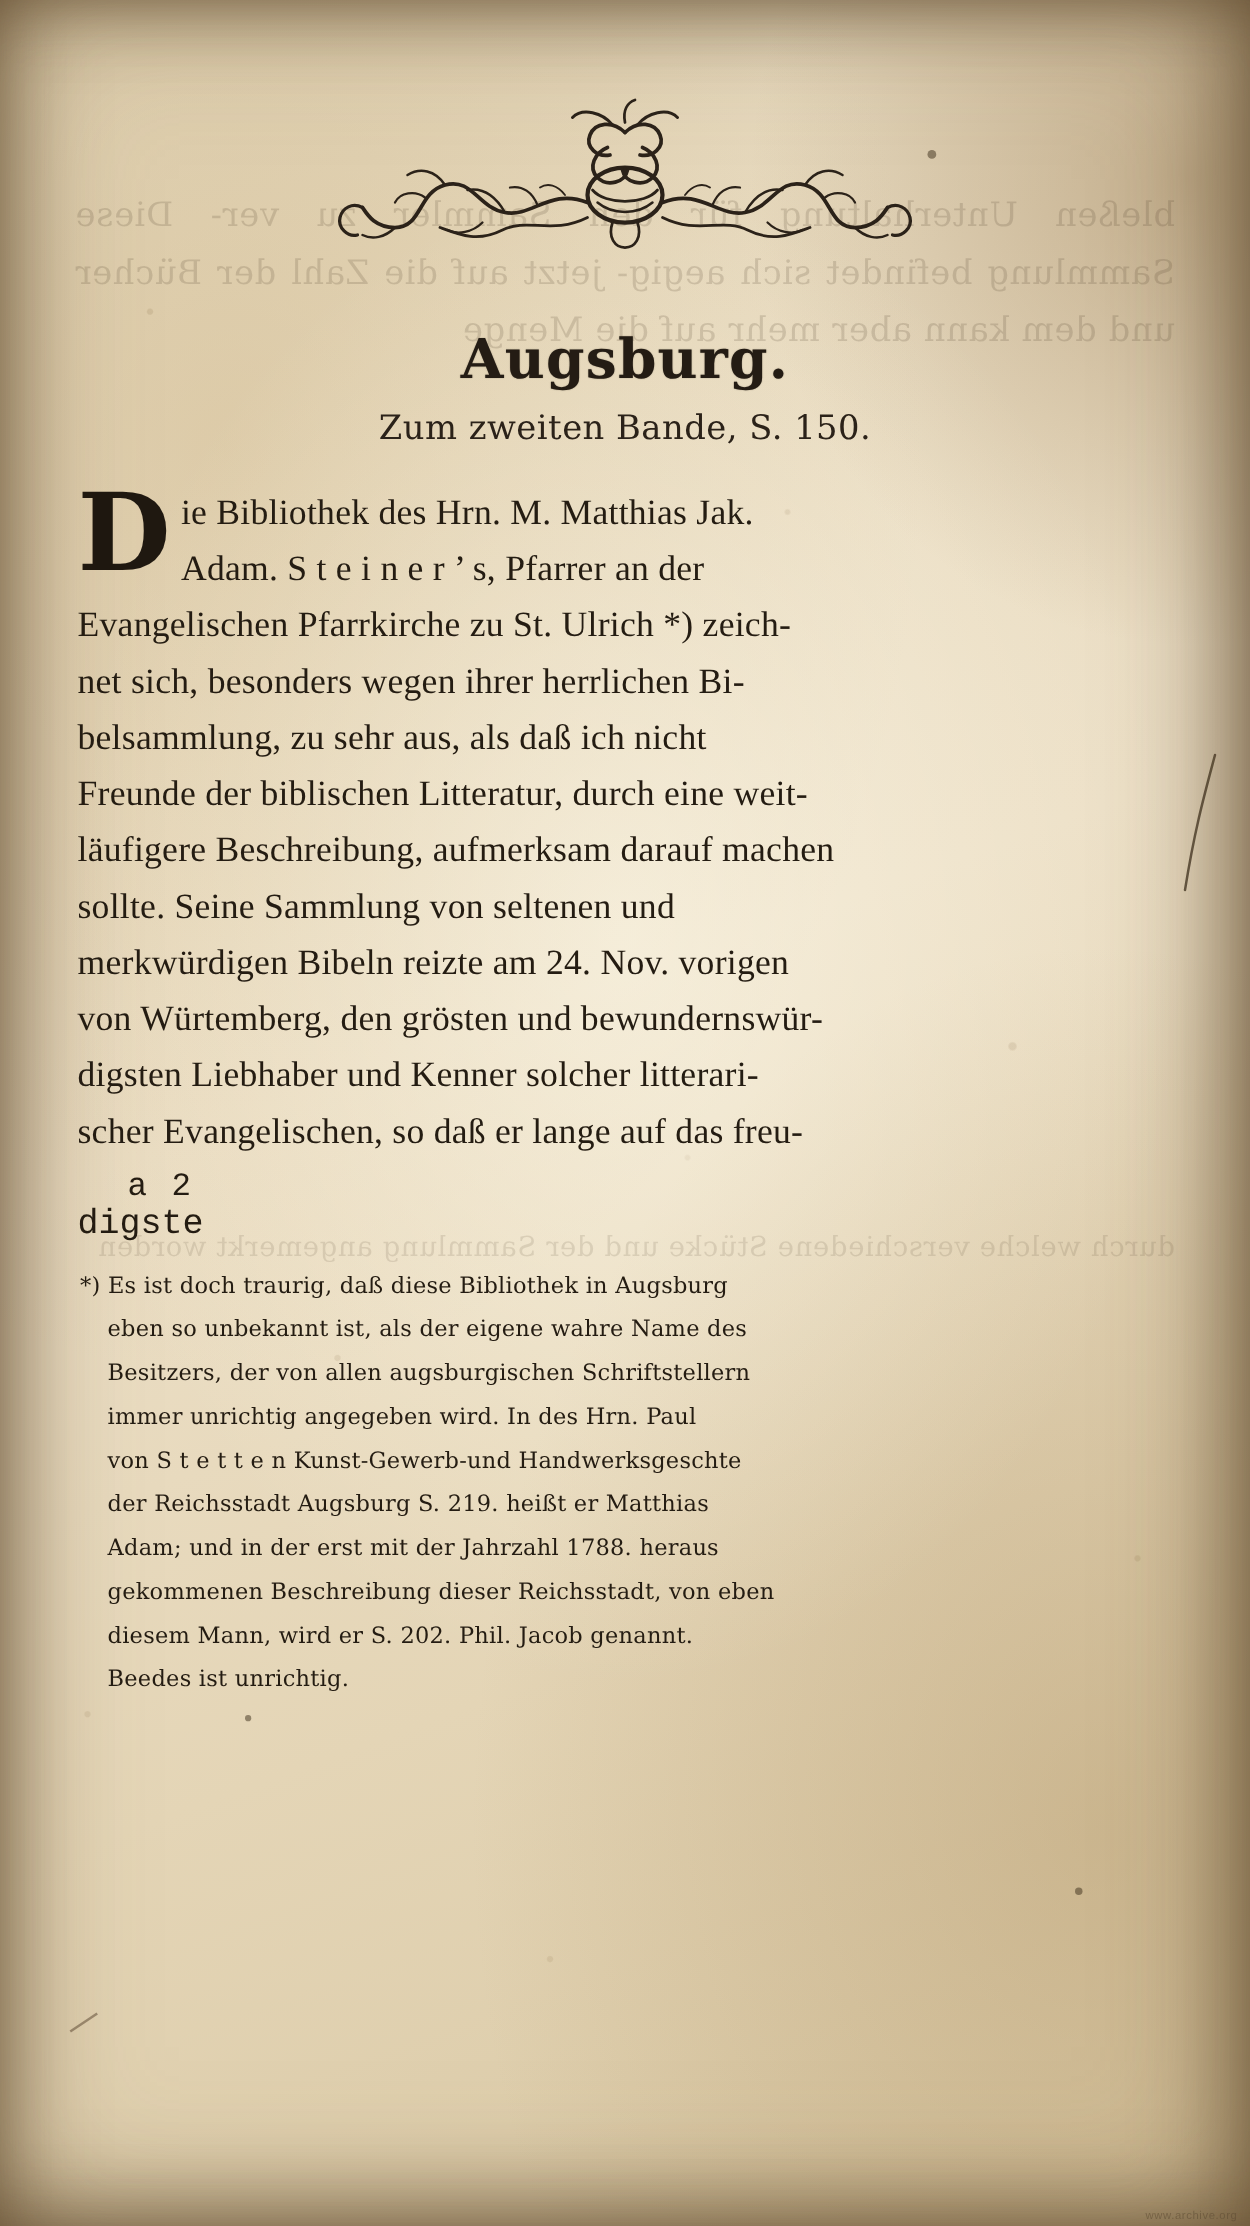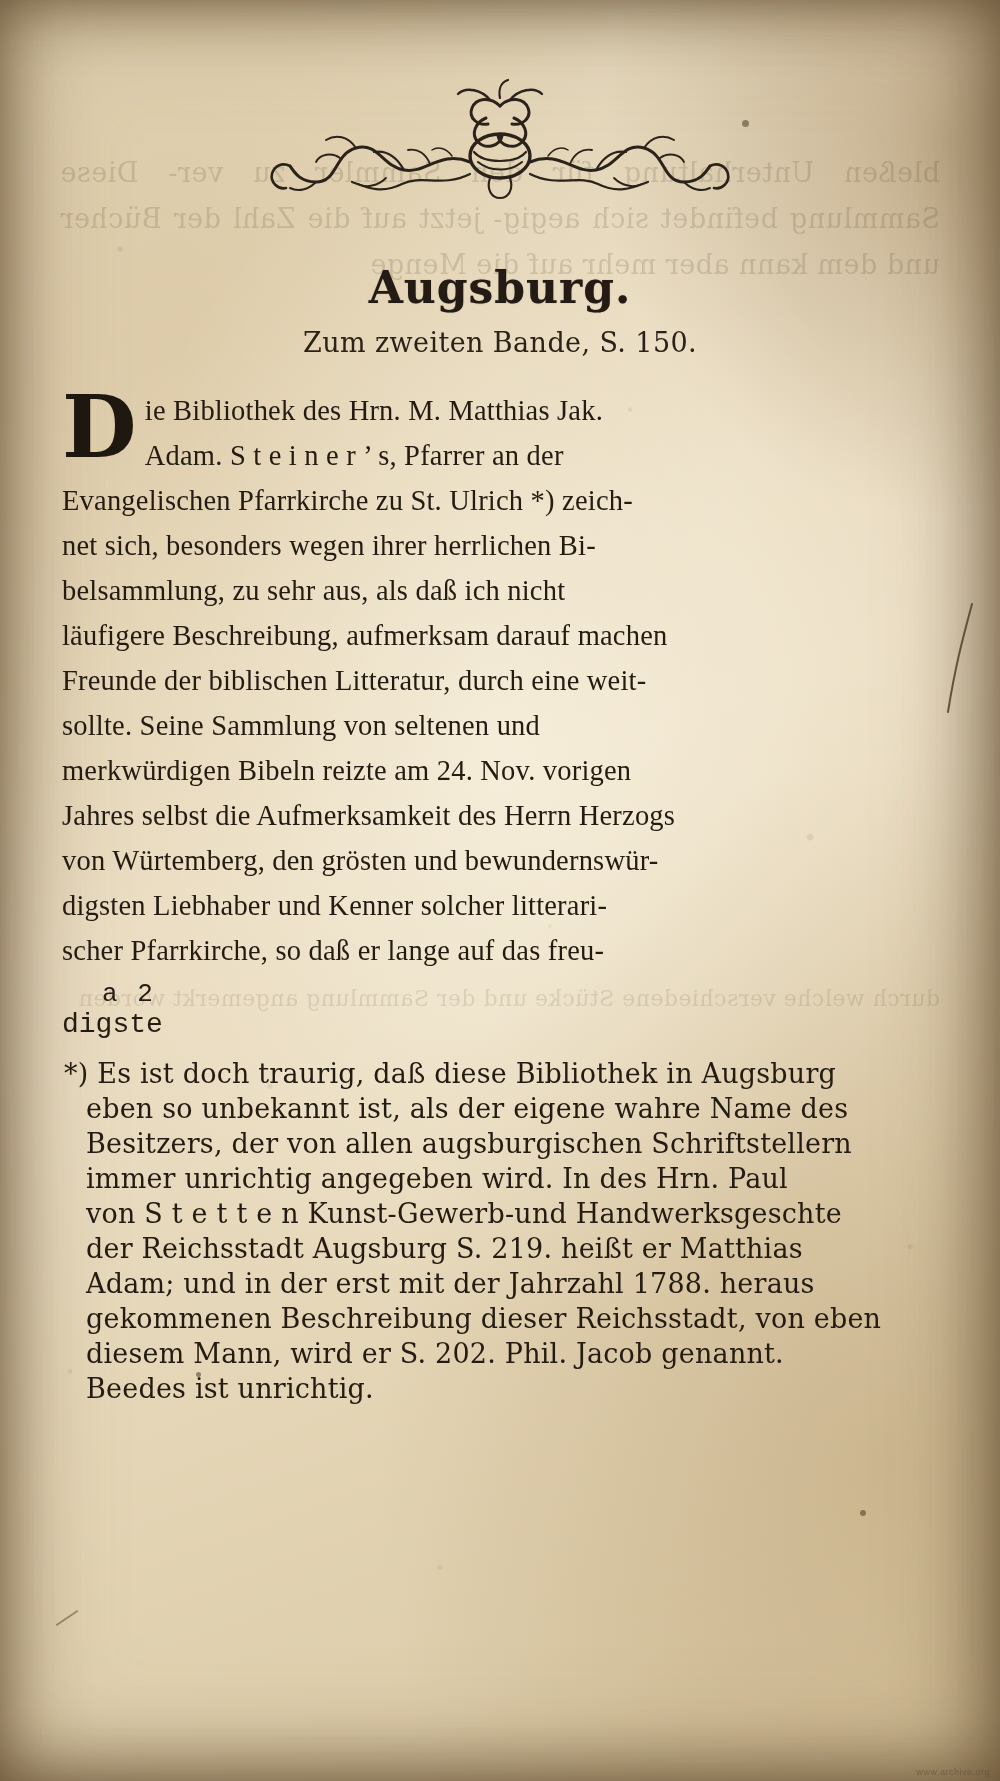--- a/index.html
+++ b/index.html
@@ -160,21 +160,21 @@
   .sig-right {
     flex: 1;
     text-align: left;
     font-size: 28px;
   }
 
   
   .footnote {
     margin-top: 16px;
     font-family: "DejaVu Serif", serif;
-    font-size: 27px;
+    font-size: 18px;
     line-height: 35px;
     color: #241c12;
     text-align: justify;
     padding-left: 24px;
     padding-right: 18px;
     letter-spacing: 0.2px;
   }
   .footnote .fn-first { text-indent: -22px; }
 
   
@@ -274,28 +274,27 @@
 
     <div class="subtitle">Zum zweiten Bande, S. 150.</div>
 
     <div class="body-text">
       <span class="dropcap">D</span>
       <span class="line">ie Bibliothek des Hrn. M. Matthias Jak.</span>
       <span class="line">Adam.  S t e i n e r ’ s,  Pfarrer  an  der</span>
       <span class="line">Evangelischen Pfarrkirche zu St. Ulrich *) zeich-</span>
       <span class="line">net sich, besonders wegen ihrer herrlichen Bi-</span>
       <span class="line">belsammlung,  zu  sehr  aus,  als  daß  ich  nicht</span>
+      <span class="line">Freunde der biblischen Litteratur,  durch eine weit-</span>
       <span class="line">läufigere Beschreibung, aufmerksam darauf machen</span>
-      <span class="line">Freunde der biblischen Litteratur,  durch eine weit-</span>
       <span class="line">sollte.     Seine  Sammlung  von  seltenen  und</span>
       <span class="line">merkwürdigen Bibeln reizte am 24. Nov. vorigen</span>
-      <span class="line">Jahres selbst die Aufmerksamkeit des Herrn Herzogs</span>
       <span class="line">von Würtemberg, den grösten und bewundernswür-</span>
       <span class="line">digsten  Liebhaber  und  Kenner  solcher  litterari-</span>
-      <span class="line">scher  Pfarrkirche,  so  daß  er lange  auf das freu-</span>
+      <span class="line">scher  Evangelischen,  so  daß  er lange  auf das freu-</span>
     </div>
 
     <div class="sig-row">
       <span class="sig-left"></span>
       <span class="sig-mid">a 2</span>
       <span class="sig-right">digste</span>
     </div>
 
     <div class="footnote">
       <div class="fn-first">*) Es ist doch traurig, daß diese Bibliothek in Augsburg</div>

